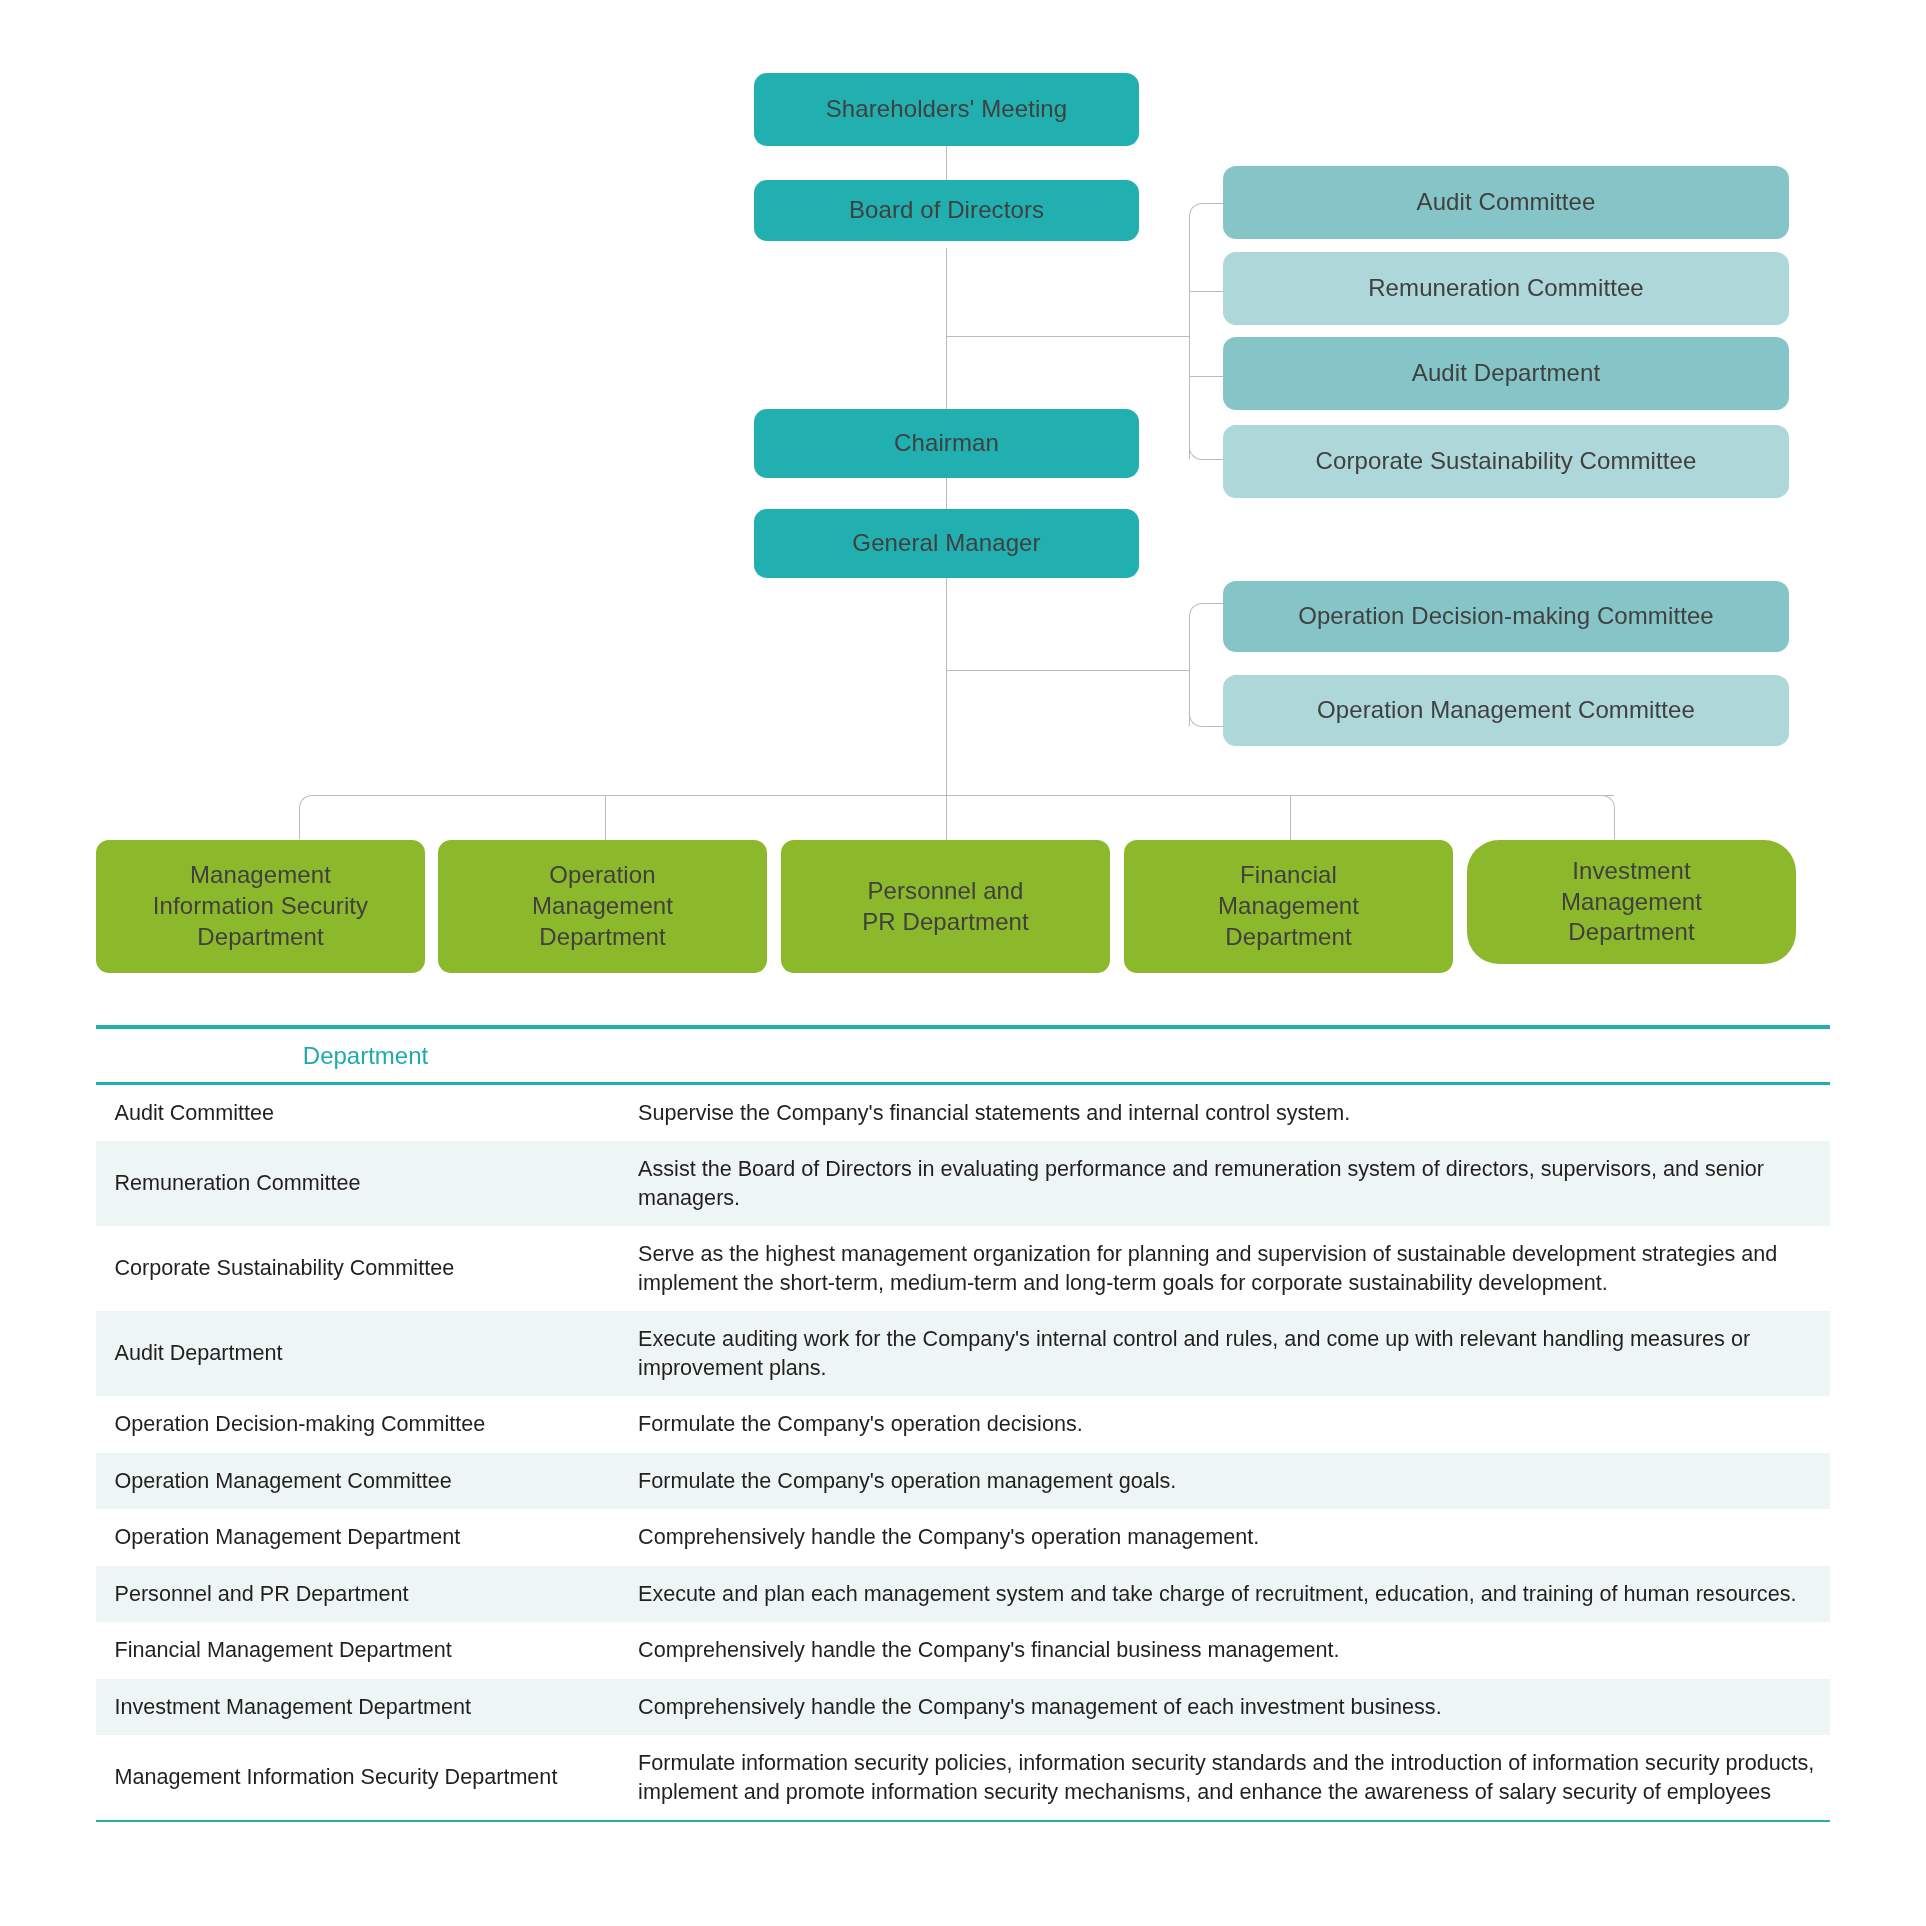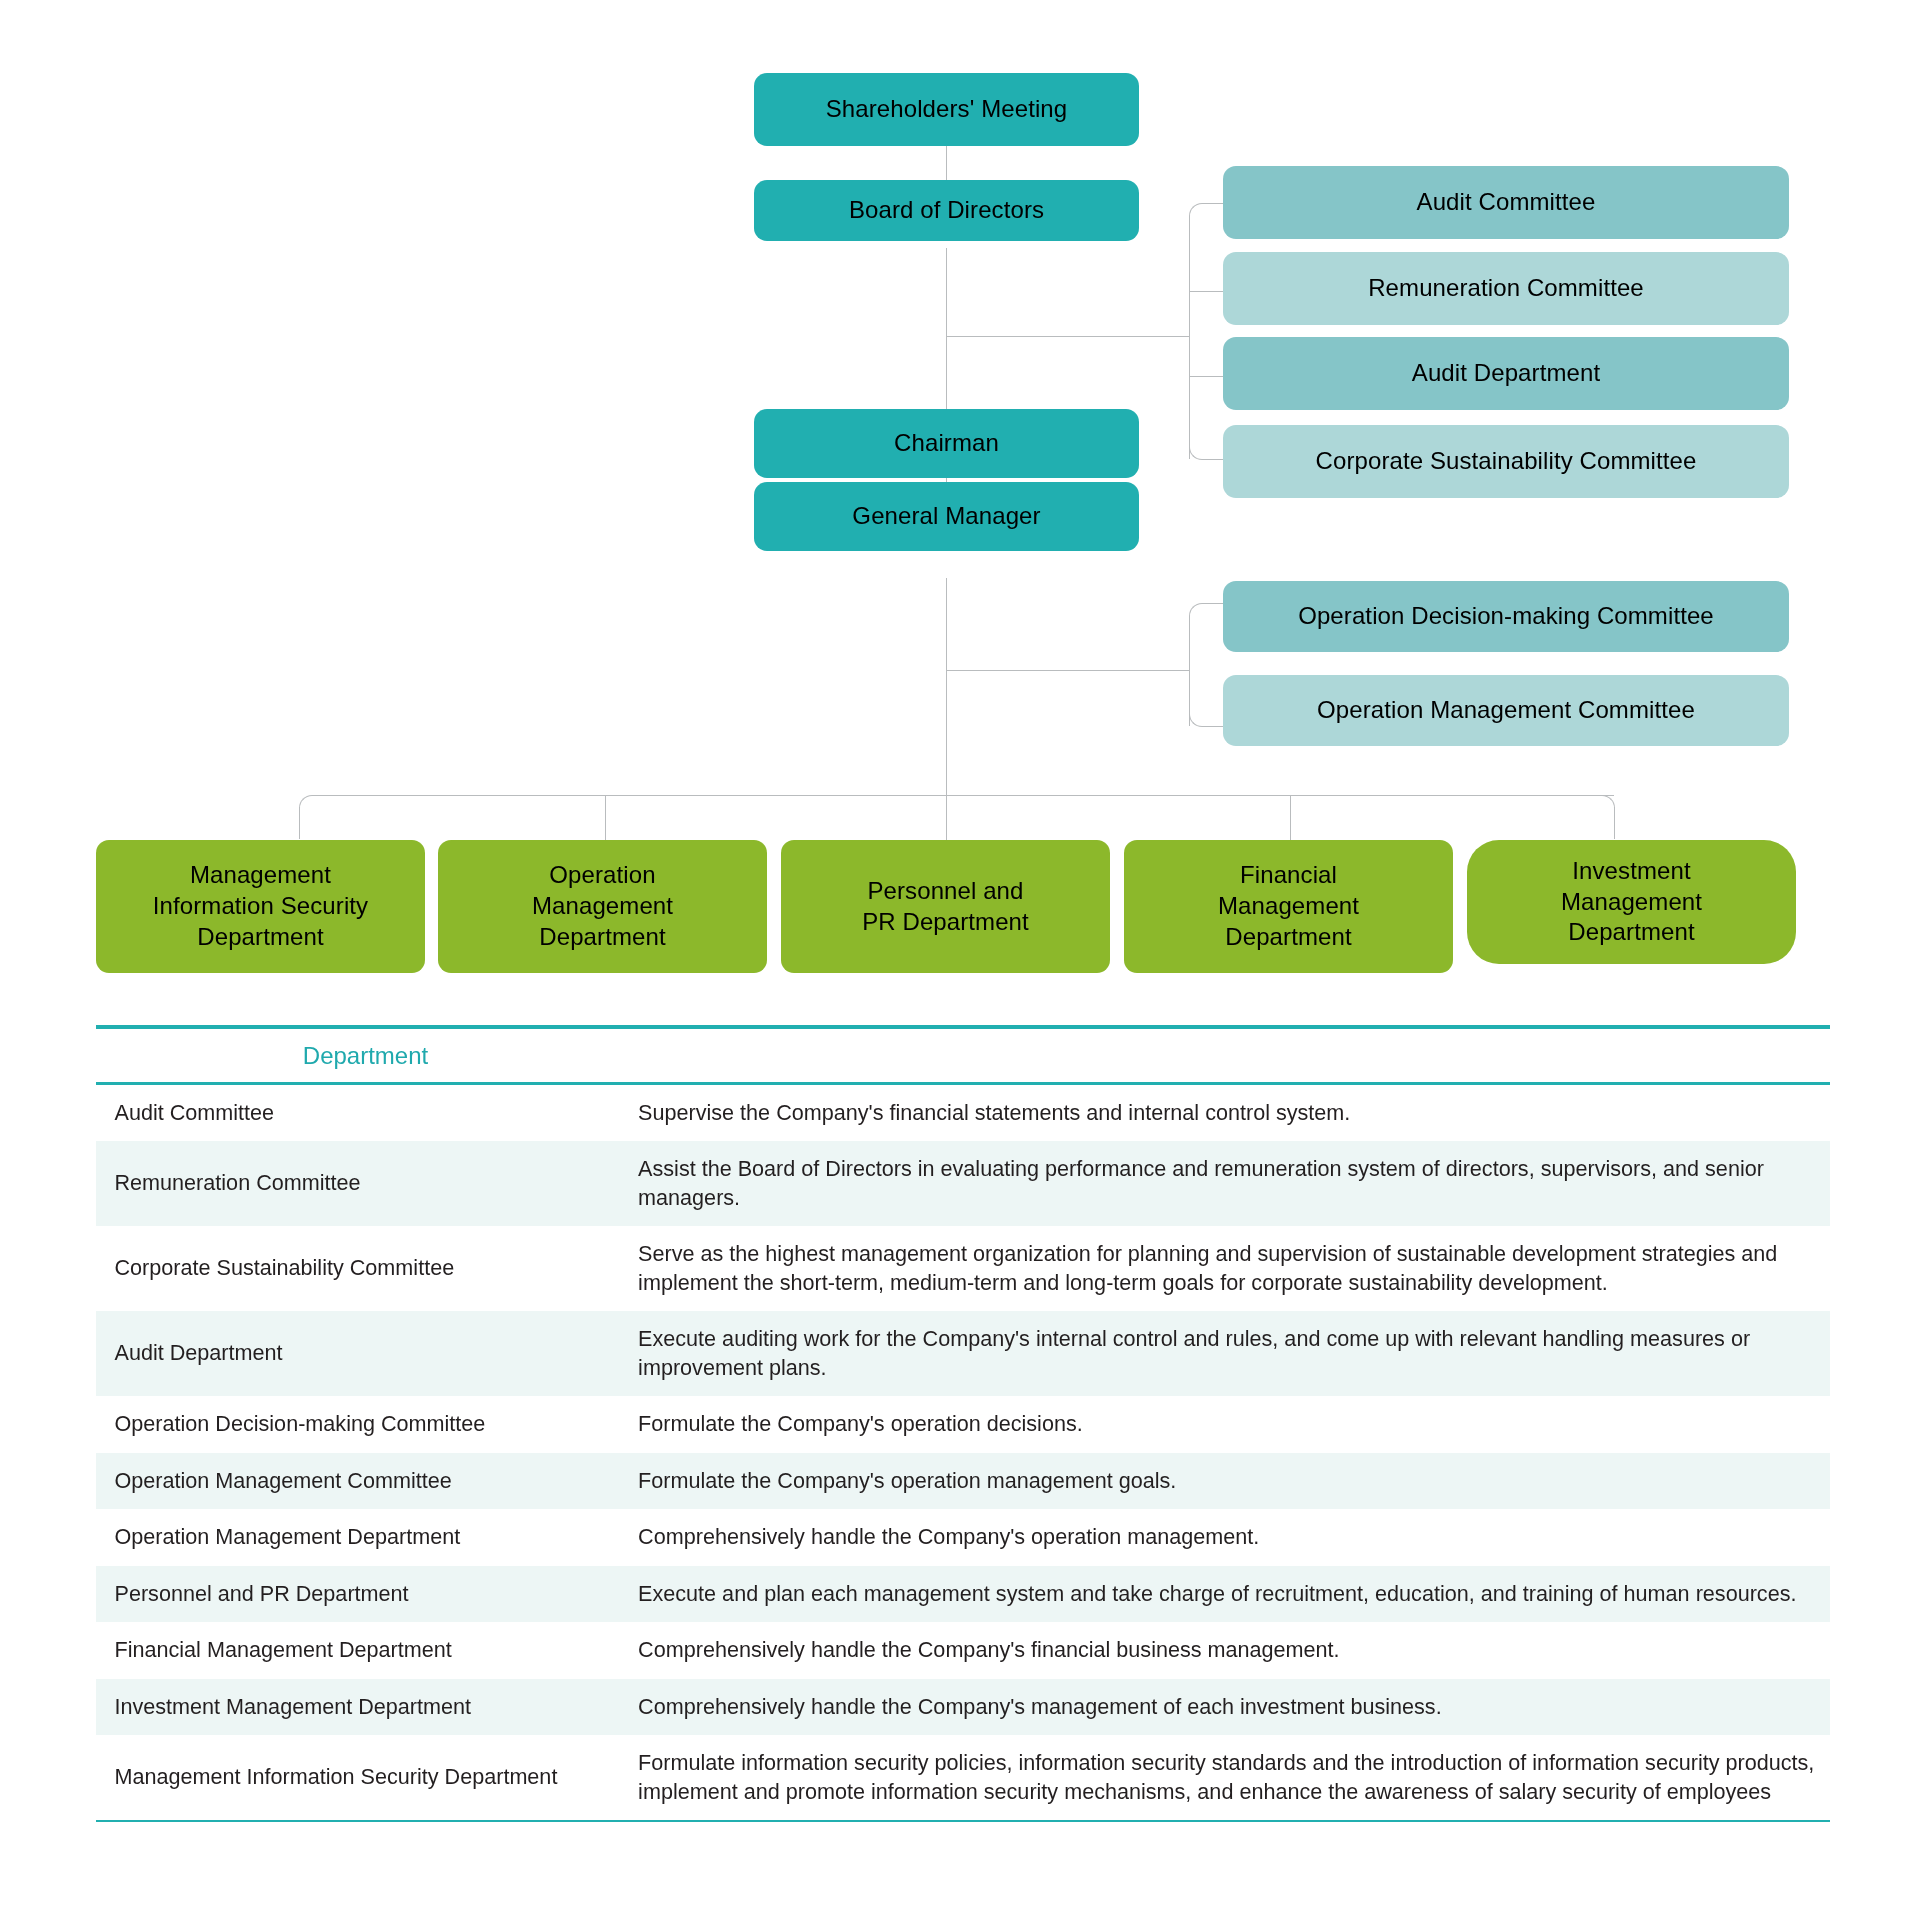--- a/index.html
+++ b/index.html
@@ -25,21 +25,21 @@
     height: 1002px;
   }
 
   .node {
     position: absolute;
     border-radius: 13px;
     display: flex;
     align-items: center;
     justify-content: center;
     text-align: center;
-    color: #000000;
+    color: #404040;
     font-size: 24px;
     line-height: 1.28;
     letter-spacing: 0.1px;
     box-sizing: border-box;
     padding: 2.3px 9.2px;
     z-index: 4;
   }
 
   .node.teal        { background: #21afb0; }
   .node.comm-dark   { background: #85c5c8; }
@@ -153,21 +153,21 @@
   <div class="ln v" style="left:946px; top:795px; height:45px;"></div>
   <div class="ln v" style="left:1290px; top:795px; height:45px;"></div>
   <div class="ln v" style="left:1614px; top:807px; height:32px;"></div>
 
   <div class="node teal" style="left:754px; top:73px; width:385px; height:73px;">Shareholders' Meeting</div>
 
   <div class="node teal" style="left:754px; top:180px; width:385px; height:61px;">Board of Directors</div>
 
   <div class="node teal" style="left:754px; top:409px; width:385px; height:69px;">Chairman</div>
 
-  <div class="node teal" style="left:754px; top:482px; width:385px; height:69px;text-align:right;">General Manager</div>
+  <div class="node teal" style="left:754px; top:509px; width:385px; height:69px;text-align:right;">General Manager</div>
 
   <div class="node comm-dark" style="left:1223px; top:166px; width:566px; height:73px;">Audit Committee</div>
 
   <div class="node comm-light" style="left:1223px; top:252px; width:566px; height:73px;">Remuneration Committee</div>
 
   <div class="node comm-dark" style="left:1223px; top:337px; width:566px; height:73px;">Audit Department</div>
 
   <div class="node comm-light" style="left:1223px; top:425px; width:566px; height:73px;">Corporate Sustainability Committee</div>
 
   <div class="node comm-dark" style="left:1223px; top:581px; width:566px; height:71px;">Operation Decision-making Committee</div>

